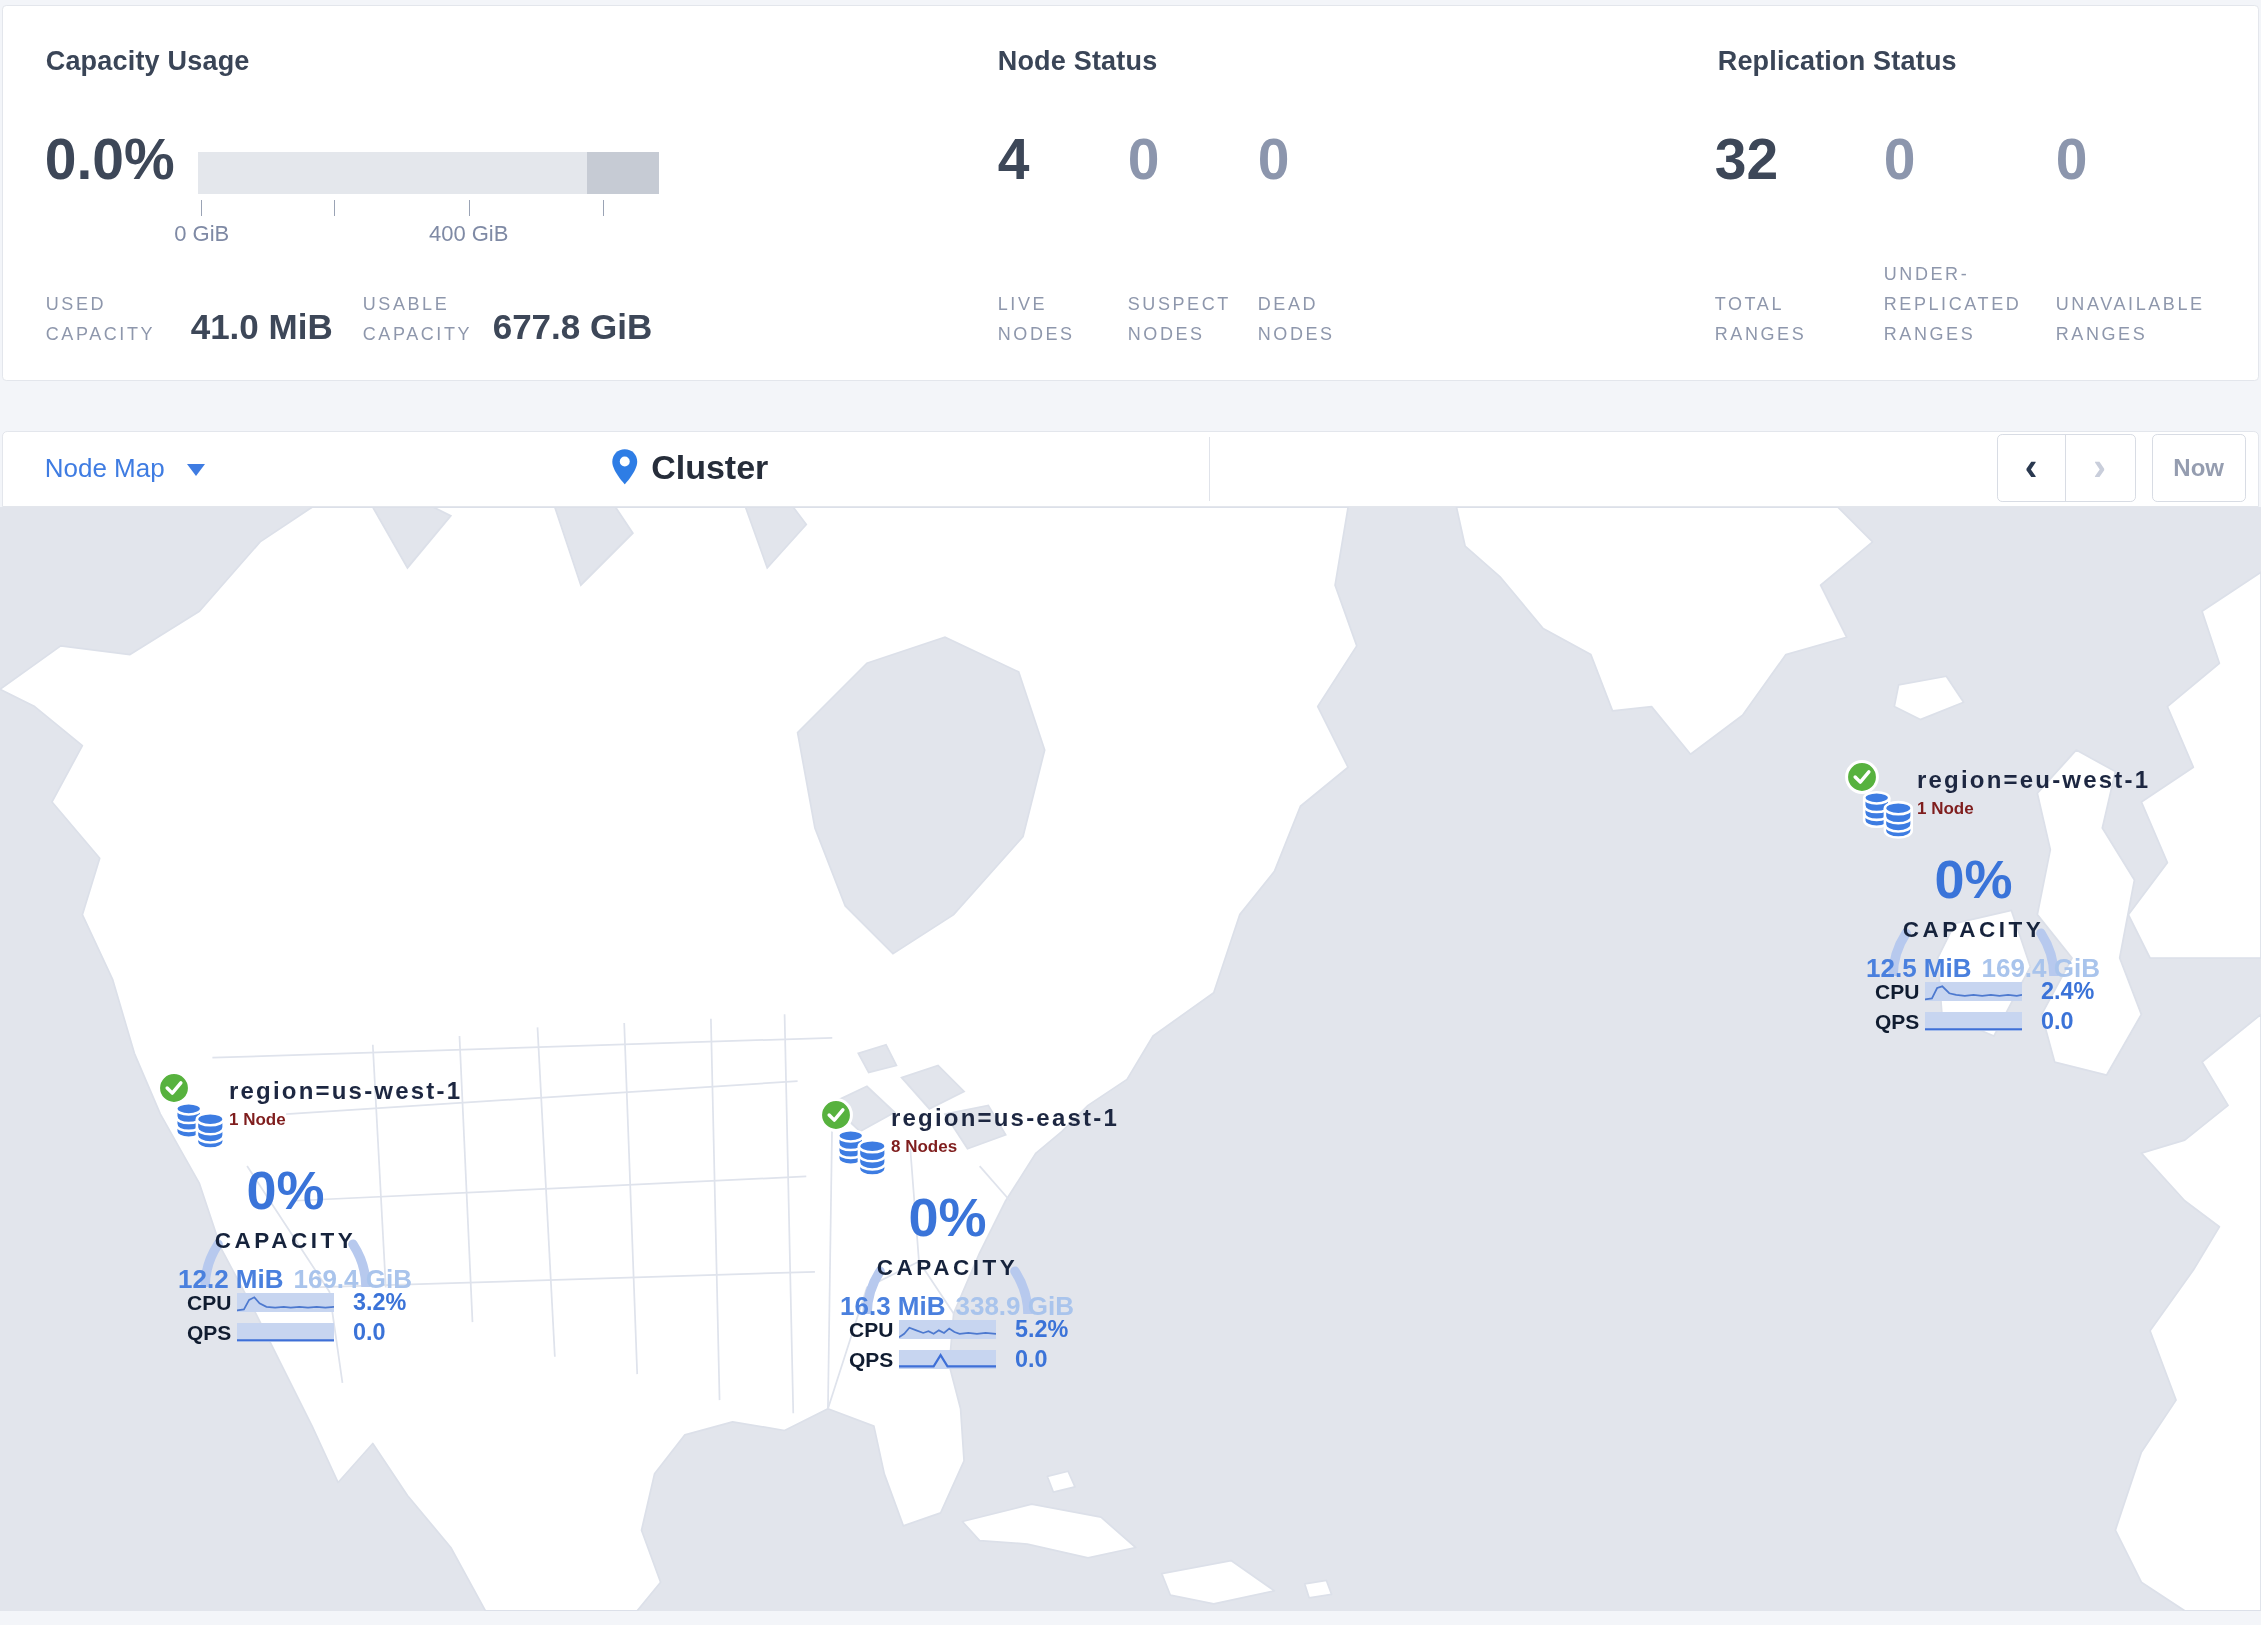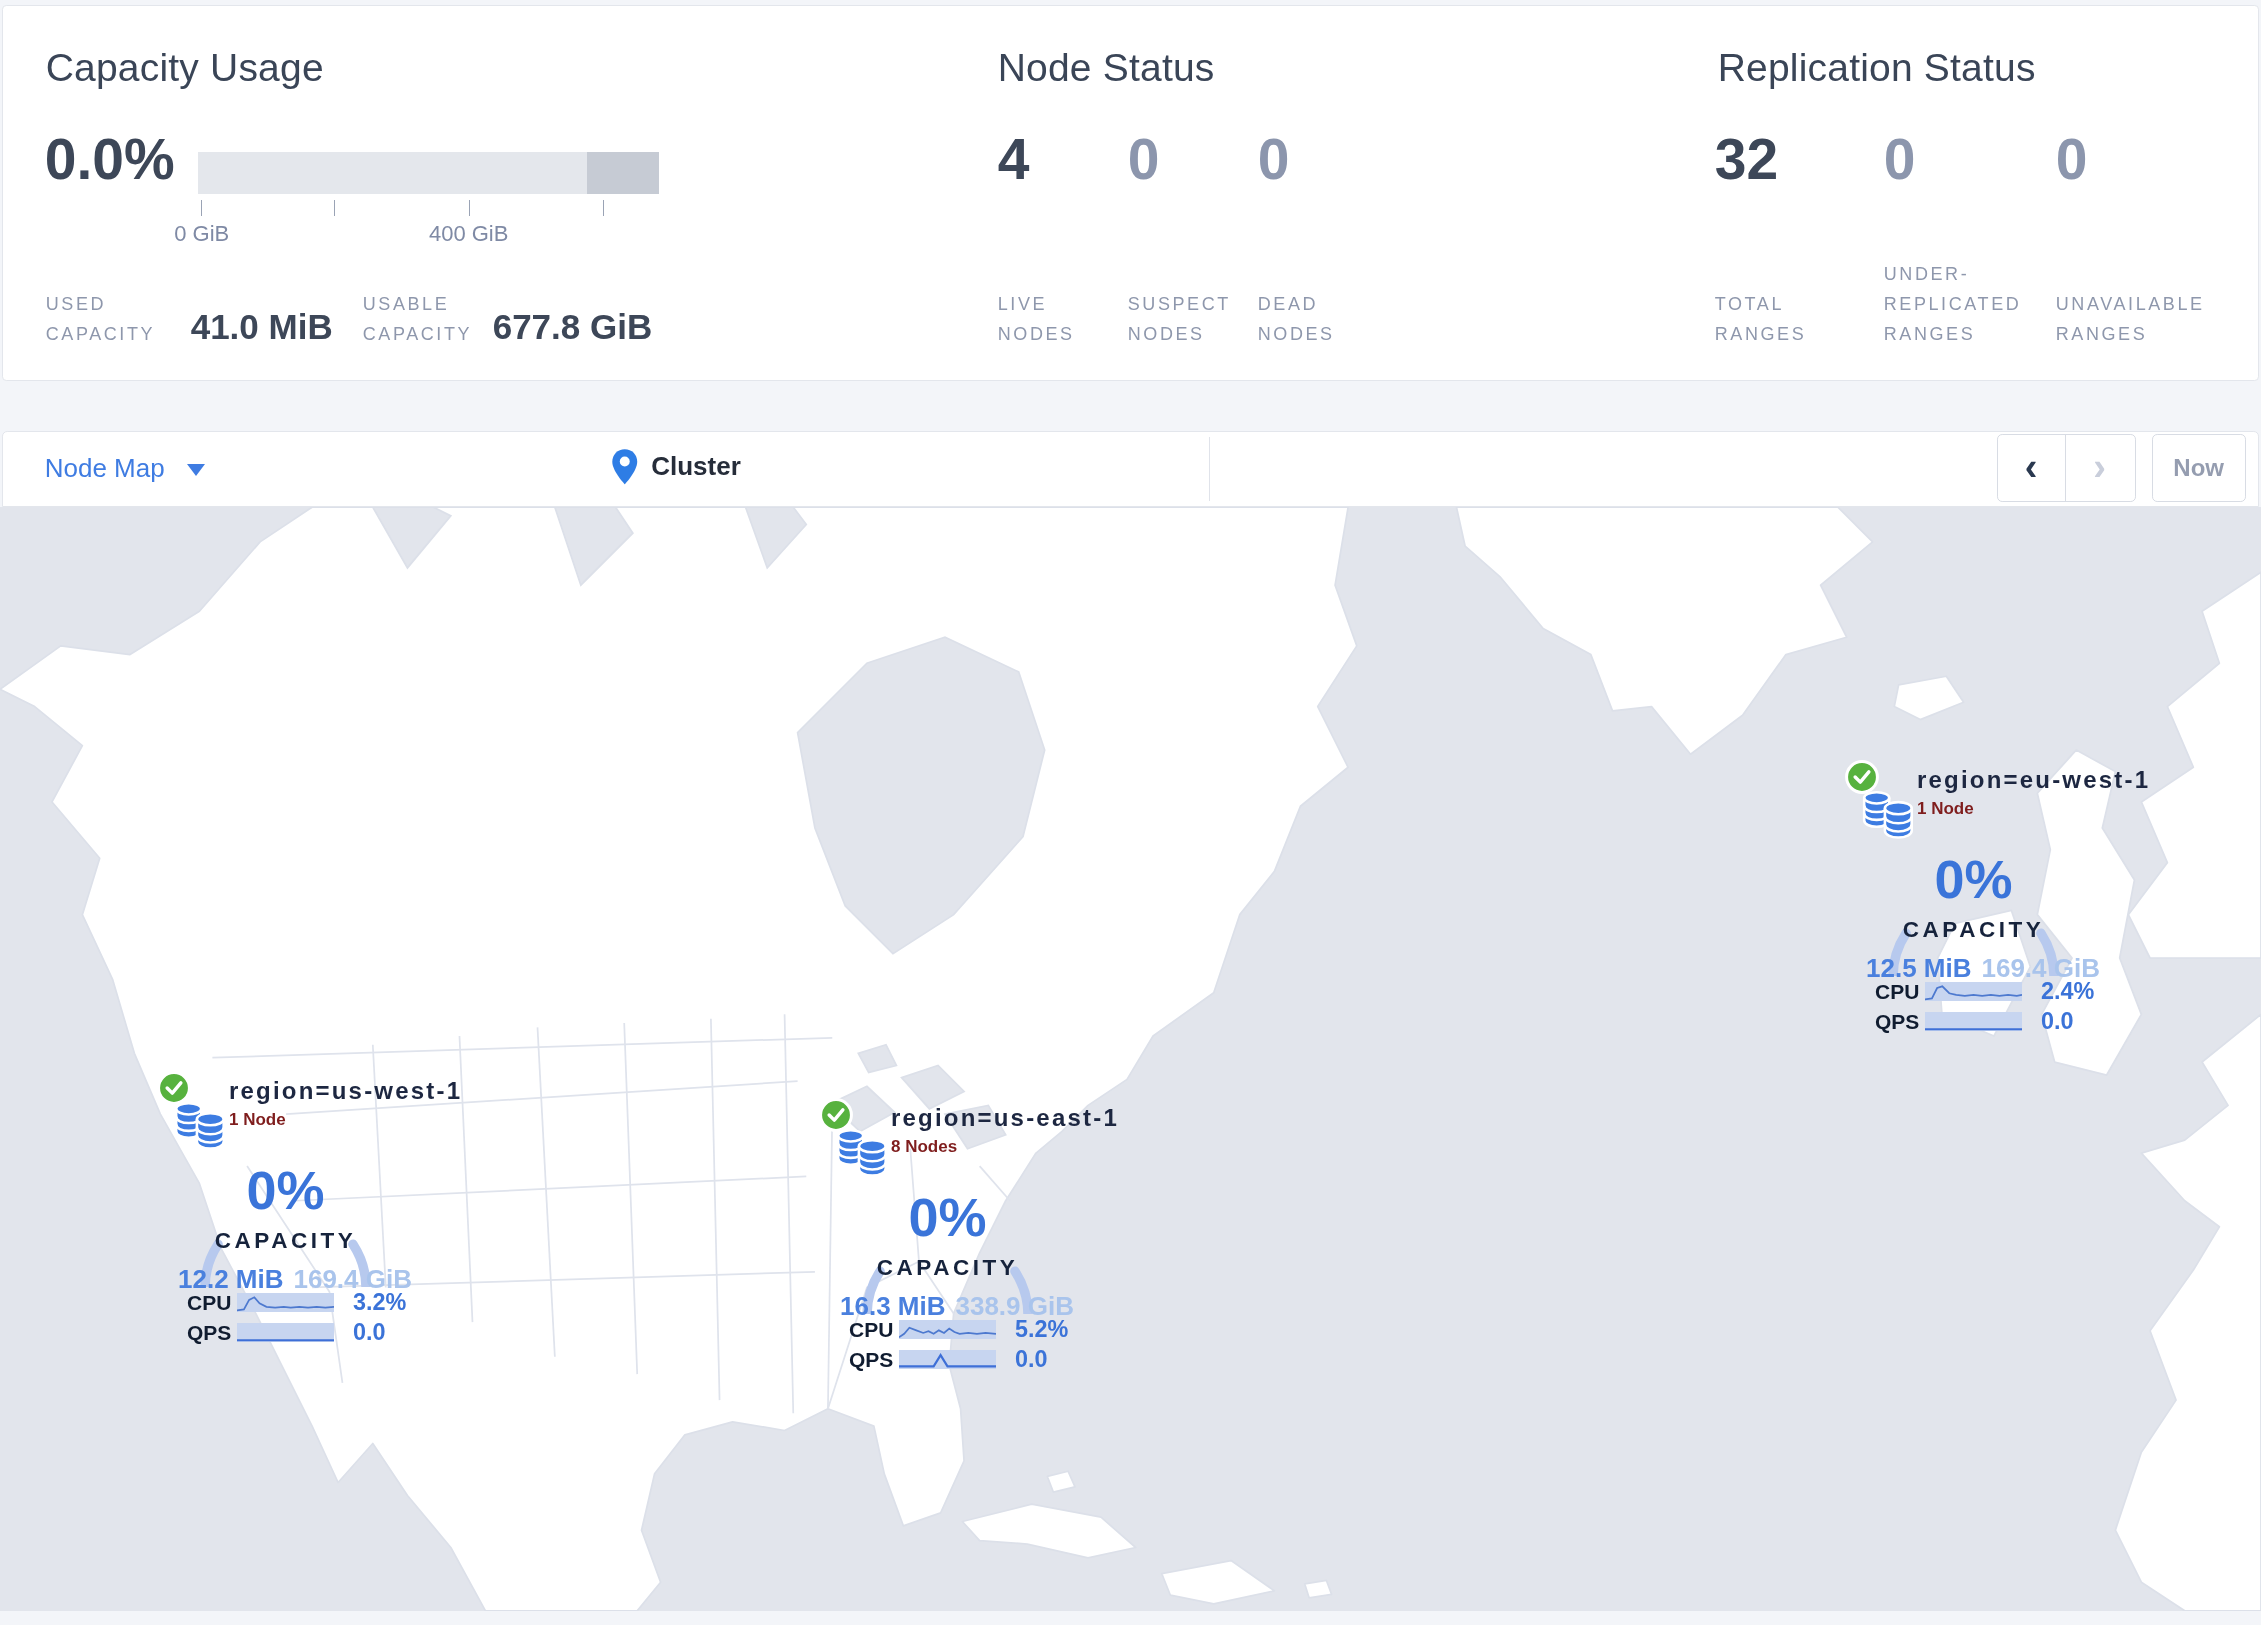--- a/index.html
+++ b/index.html
@@ -12,40 +12,40 @@
     color:#3d4758;
   }
   .card {
     position:absolute; left:1.7px; right:1.7px;
     background:#ffffff;
     border:0.9px solid #e3e6ec;
     border-radius:4.3px;
   }
   
   #stats-panel { top:5.2px; height:376px; }
-  .stat-title { position:absolute; top:40px; font-size:39px; font-weight:400; color:#3a4557; letter-spacing:0.2px; }
+  .stat-title { position:absolute; top:40px; font-size:27px; font-weight:700; color:#3a4557; letter-spacing:0.2px; }
   .big-num { position:absolute; top:120px; font-size:57px; font-weight:700; color:#3d4758; }
   .big-num.dim { color:#8c96ad; font-weight:600; }
   .caps-label {
     position:absolute; bottom:31px;
     font-size:18px; font-weight:400; letter-spacing:2.6px;
     color:#8e97ac; line-height:1.65; text-transform:uppercase;
   }
   .cap-value { position:absolute; bottom:33px; font-size:35px; font-weight:700; color:#3d4758; }
   
   #cap-bar { position:absolute; left:195px; top:146px; width:461px; height:42px; background:#e4e7ec; }
   #cap-bar-dark { position:absolute; right:0; top:0; width:72px; height:42px; background:#c6cbd4; }
   .tick { position:absolute; top:194px; width:1.7px; height:15.6px; background:#9aa3b5; }
   .tick-label { position:absolute; top:215px; font-size:22px; color:#7f8aa5; transform:translateX(-50%); white-space:nowrap; }
   
   #toolbar { top:431px; height:76px; border-radius:5.2px 5.2px 0 0; }
   #view-selector { position:absolute; left:42px; top:21px; font-size:26px; font-weight:500; color:#3f7ce2; cursor:pointer; display:flex; align-items:center; gap:22.5px;}
   #view-caret { width:0; height:0; border-left:9.5px solid transparent; border-right:9.5px solid transparent; border-top:12px solid #3f7ce2; margin-top:3.5px;}
   #breadcrumb { position:absolute; left:607px; top:15.6px; display:flex; align-items:center; gap:12px; }
-  #breadcrumb-label { font-size:26px; font-weight:700; color:#262d3a; }
+  #breadcrumb-label { font-size:34px; font-weight:700; color:#262d3a; }
   #toolbar-divider { position:absolute; left:1206px; top:5.2px; bottom:5.2px; width:0.9px; background:#e0e3ea; }
   .tbox { position:absolute; top:1.7px; height:68px; background:#fff; border:1.7px solid #d8dce4; border-radius:5.2px; display:flex; align-items:center; }
   #time-select { left:1226px; width:735px; cursor:pointer; }
   #time-badge { margin-left:26px; background:#e2e6ee; border-radius:5.2px; padding:7px 12px; font-size:21px; font-weight:700; color:#20293a; }
   #time-label { margin-left:29.5px; font-size:24px; font-weight:700; color:#20293a; }
   #time-chevron { position:absolute; right:36px; top:24px; }
   #arrow-group { left:1994px; width:139px; padding:0; }
   .arrow-cell { width:68px; height:100%; display:flex; align-items:center; justify-content:center; font-size:38px; font-weight:700; cursor:pointer; }
   #arrow-prev { color:#2a3950; border-right:1.7px solid #d8dce4; }
   #arrow-next { color:#c9cedb; }

